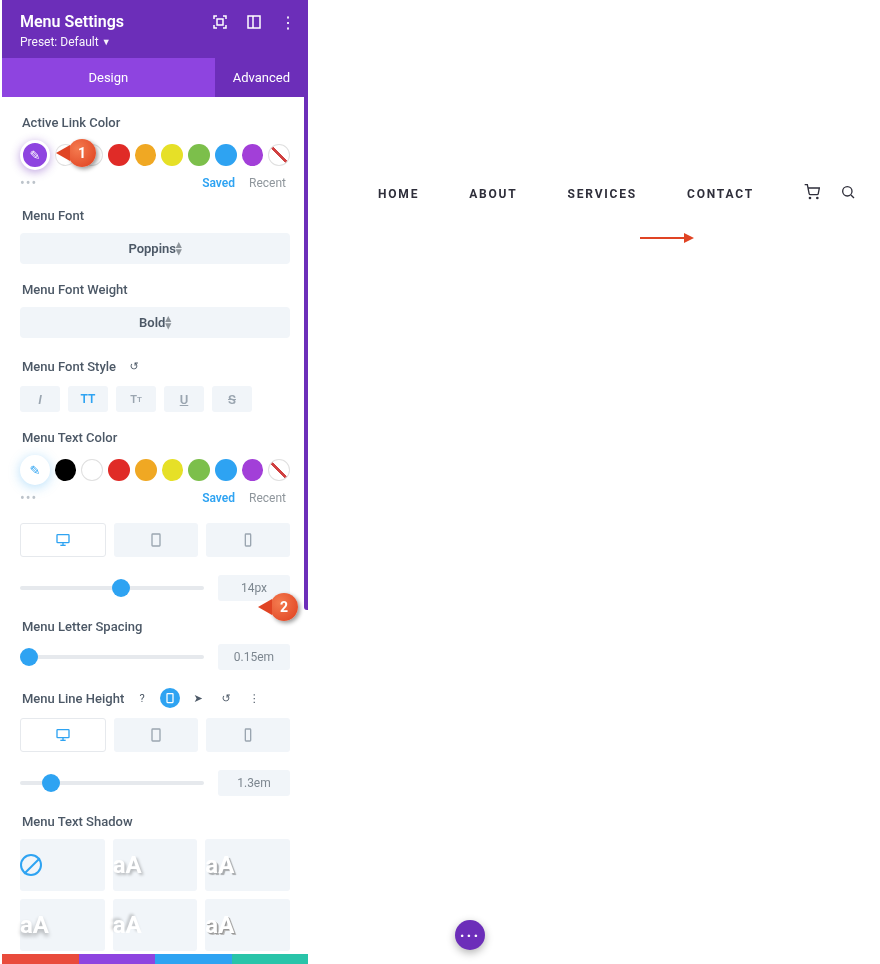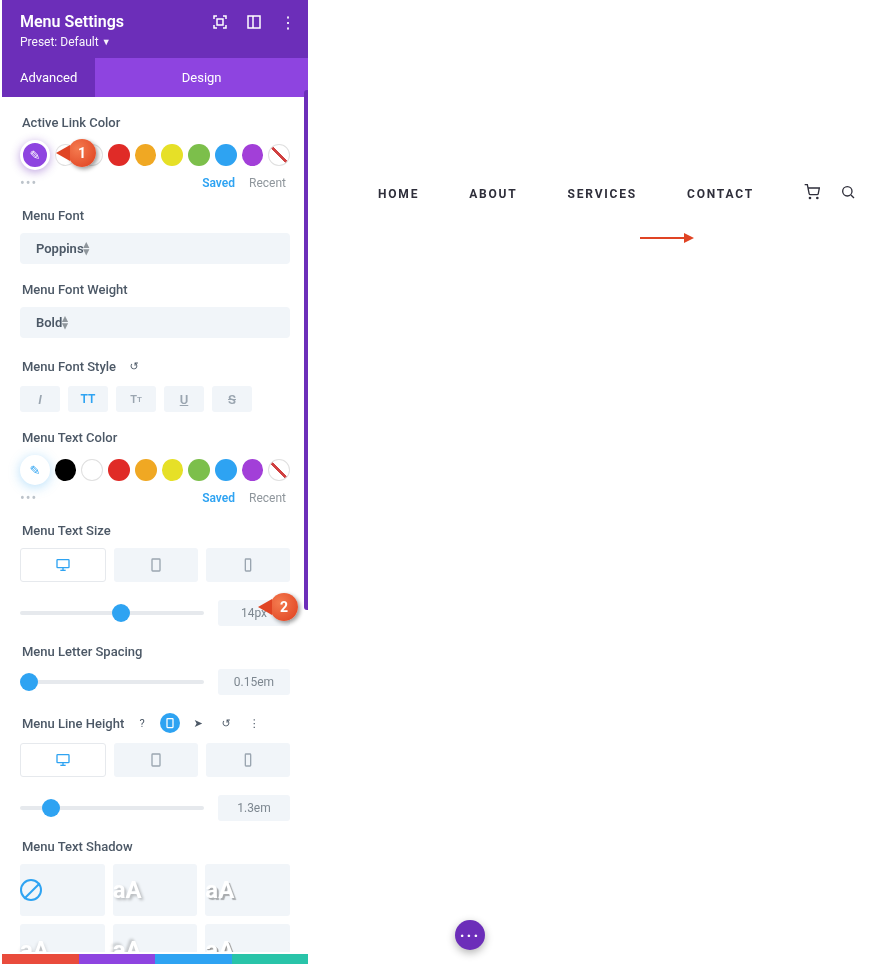--- a/index.html
+++ b/index.html
@@ -36,21 +36,21 @@
   .swatch.big.plain { box-shadow: 0 2px 12px rgba(46,163,242,.35); }
   .eyedrop { color:#fff; font-size:13px; }
   .swatch.big.plain .eyedrop { color:#2ea3f2; }
 
   .swatch-meta { display:flex; gap:14px; margin-top:6px; font-size:12px; justify-content: space-between; padding-right: 4px;}
   .swatch-meta .dots { color:#bcc3ca; font-size:14px; letter-spacing:1px; line-height:1; }
   .swatch-meta .right { display:flex; gap:14px; }
   .swatch-meta .saved { color:#2ea3f2; font-weight:600; }
   .swatch-meta .recent { color:#8f969c; }
 
-  .select-box { background:#f1f5f9; border-radius:4px; padding:8px 16px; display:flex; justify-content:flex-start; align-items:center; font-size:13px; color:#4c5866; font-weight:600; }
+  .select-box { background:#f1f5f9; border-radius:4px; padding:8px 26px; display:flex; justify-content:center; align-items:center; font-size:13px; color:#4c5866; font-weight:600; }
   .select-caret { color:#8f969c; font-size:11px; display:flex; flex-direction:column; line-height:.6; }
 
   .style-btns { display:flex; gap:8px; }
   .style-btn { width:40px; height:26px; background:#f1f5f9; border-radius:3px; display:flex; align-items:center; justify-content:center; font-size:13px; color:#9aa5b0; font-weight:600; font-style:italic; cursor:pointer; }
   .style-btn.active { color:#2ea3f2; font-style:normal; }
   .style-btn.tt { font-style:normal; font-size:12px; }
   .style-btn.ul { text-decoration: underline; font-style:normal; }
   .style-btn.st { text-decoration: line-through; font-style:normal; }
 
   .device-tabs { display:flex; gap:8px; }
@@ -115,22 +115,22 @@
           <svg viewBox="0 0 16 16" fill="none" stroke="currentColor" stroke-width="1.5">
             <rect x="2" y="2" width="12" height="12"></rect>
             <line x1="7" y1="2" x2="7" y2="14"></line>
           </svg>
         </span>
       <span class="hicn">⋮</span>
     </div>
   </div>
 
   <div class="tabs">
+    <div class="tab active mid">Design</div>
     <div class="tab">Advanced</div>
-    <div class="tab active mid">Design</div>
   </div>
 
   <div class="panel-body">
 
     <div class="section">
       <div class="label">Active Link Color</div>
       <div class="swatch-row">
         <div class="swatch big" style="background:#8e44e0">
             <span class="eyedrop">✎</span>
           </div>
@@ -211,21 +211,20 @@
       <div class="swatch-meta">
         <span class="dots">•••</span>
         <div class="right">
           <span class="saved">Saved</span>
           <span class="recent">Recent</span>
         </div>
       </div>
     </div>
 
     <div class="section">
-      <div class="label">Menu Text Size</div>
       <div class="device-tabs">
         <div class="device-tab active">
             <svg viewBox="0 0 24 24" fill="none" stroke="currentColor" stroke-width="2">
               <rect x="3" y="4" width="18" height="12" rx="1"></rect>
               <line x1="8" y1="20" x2="16" y2="20"></line>
               <line x1="12" y1="16" x2="12" y2="20"></line>
             </svg>
           </div>
         <div class="device-tab">
             <svg viewBox="0 0 24 24" fill="none" stroke="currentColor" stroke-width="2">

